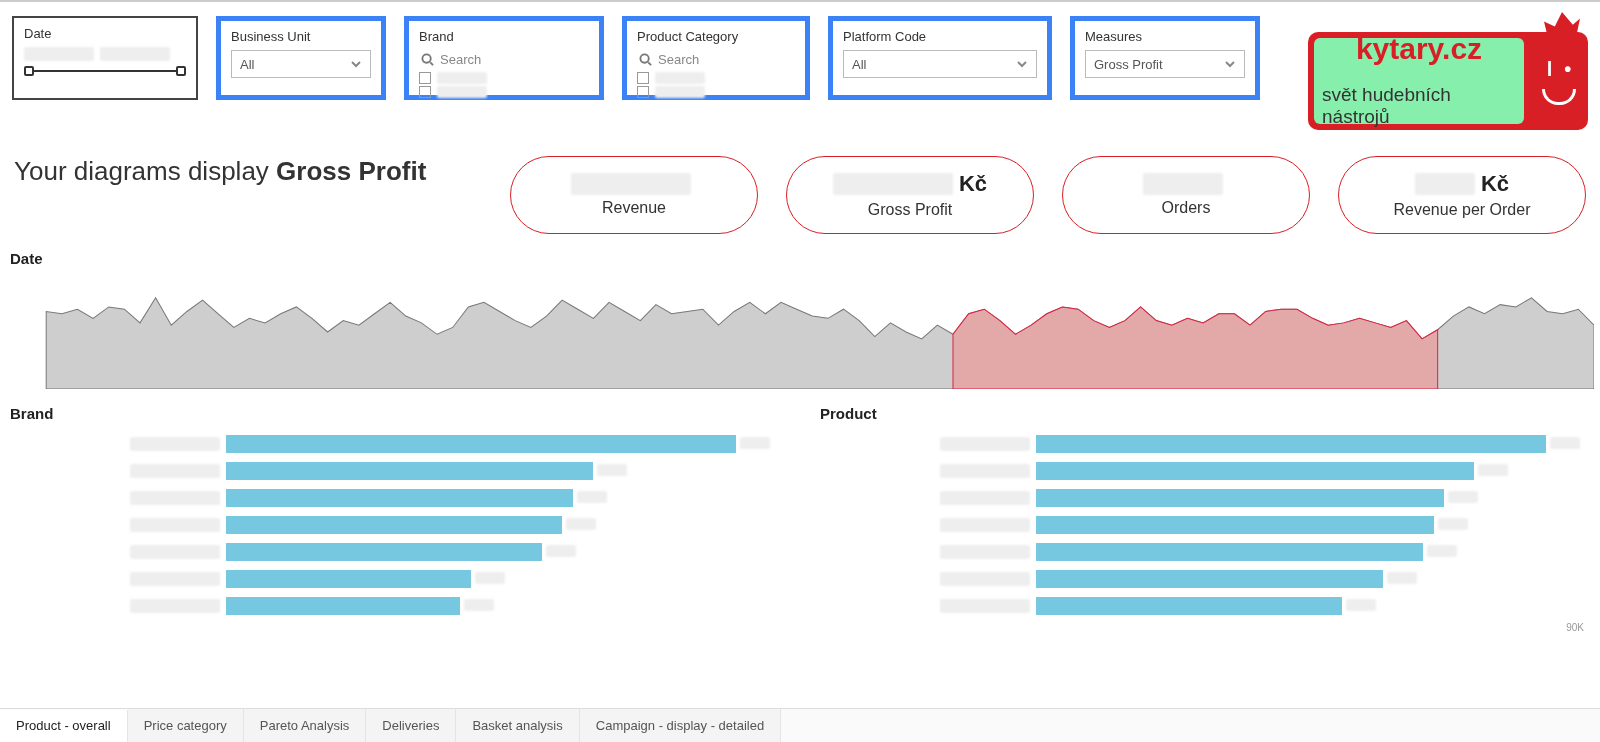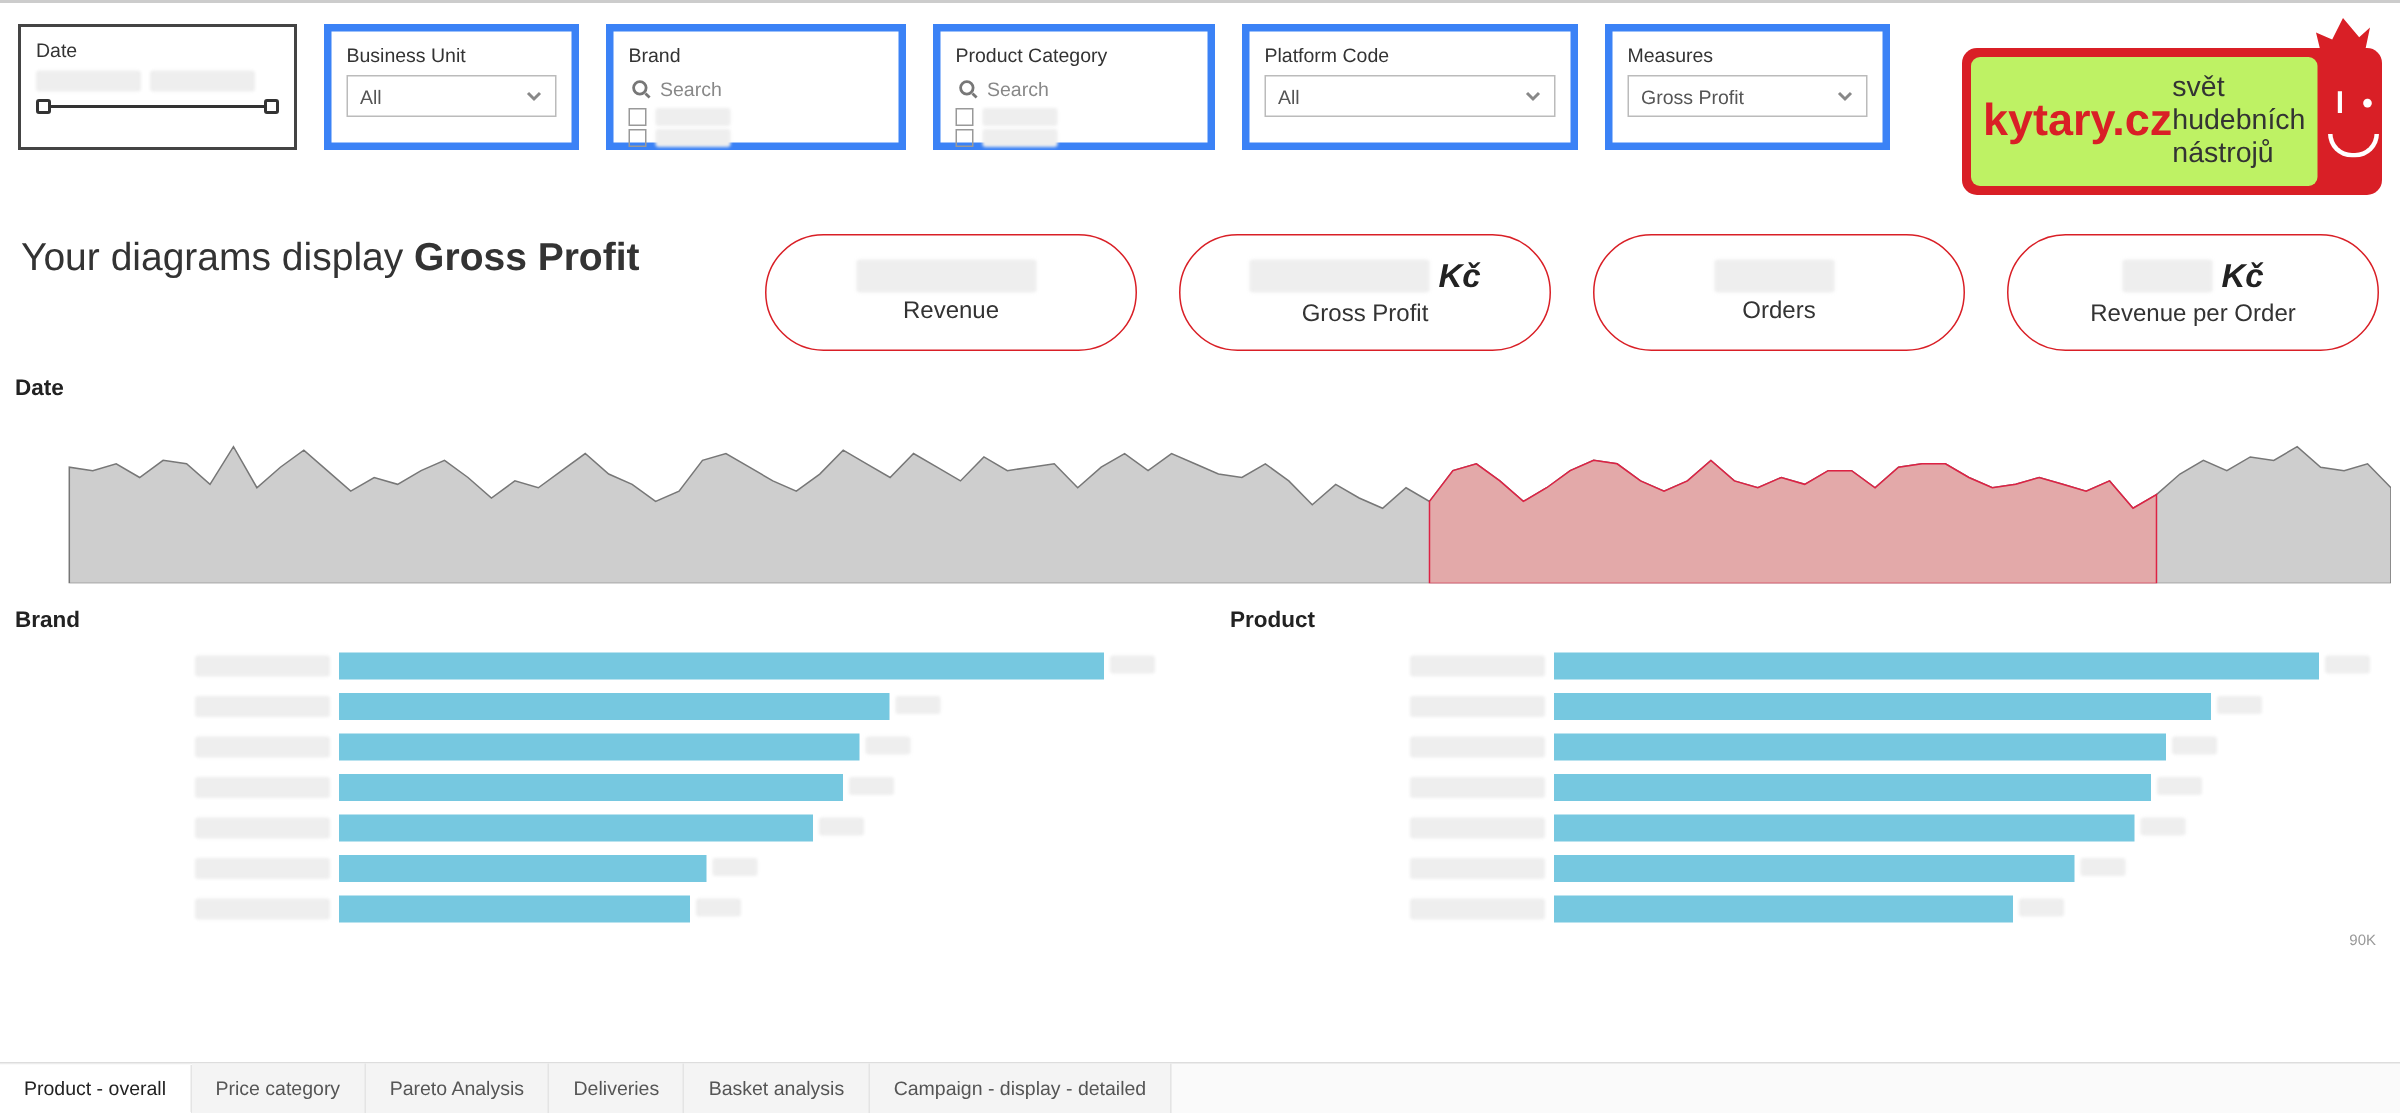--- a/index.html
+++ b/index.html
@@ -24,33 +24,33 @@
   .search-row { display:flex; align-items:center; gap:6px; font-size:13px; color:#888; padding:2px 0 4px 2px; }
   .mag { width:13px;height:13px; }
   .mag svg { width:13px;height:13px; stroke:#777; fill:none; stroke-width:2; }
   .check-row { display:flex; align-items:center; gap:6px; font-size:12px; color:#888; padding:1px 0; }
   .check-row .cb { width:12px;height:12px;border:1px solid #999; }
   .check-row .lbl { width:50px; height:12px; }
   
   .logo { width:280px; height:120px; position:relative; margin-left:auto; margin-top:-4px; }
   .logo .flame { position:absolute; right:8px; top:0; width:36px; height:32px; background:#d91f26; clip-path: polygon(50% 0, 80% 40%, 100% 20%, 85% 100%, 15% 100%, 0 30%, 30% 45%); }
   .logo .body { position:absolute; left:0; top:20px; right:0; height:98px; background:#d91f26; border-radius:10px; display:flex; }
-  .logo .white { background:#bef264; margin:6px; border-radius:6px; flex:1; display:flex; flex-direction:row; align-items:center; justify-content:center; padding:4px 8px; }
+  .logo .white { background:#86efac; margin:6px; border-radius:6px; flex:1; display:flex; flex-direction:column; align-items:center; justify-content:center; padding:4px 8px;gap:20px; }
   .logo .white .big { color:#d91f26; font-weight:700; font-size:30px; line-height:1; }
   .logo .white .sub { color:#333; font-size:19px; }
   .logo .face { width:58px; display:flex; flex-direction:column; align-items:center; justify-content:center; color:#fff; gap:8px; }
   .logo .face .eyes { display:flex; gap:12px; font-size:20px; font-weight:bold;}
   .logo .face .smile { width:34px; height:16px; border:3px solid #fff; border-top:none; border-radius:0 0 20px 20px; }
   
   .midrow { display:flex; align-items:flex-start; padding:24px 14px 0; gap:24px; }
   .heading { font-size:26px; color:#333; font-weight:300; }
   .heading b { font-weight:700; }
   .kpi-row { display:flex; gap:28px; margin-left:auto; }
   .kpi { border:1.5px solid #d91f26; border-radius:40px; width:248px; height:78px; display:flex; flex-direction:column; align-items:center; justify-content:center; gap:4px; }
-  .kpi .val { display:flex; align-items:center; gap:6px; font-size:22px; font-weight:700; color:#222;font-style:italic; }
+  .kpi .val { display:flex; align-items:center; gap:6px; font-size:22px; font-weight:700; color:#222; }
   .kpi .val .blur { width:120px; height:22px; }
   .kpi .lbl { font-size:16px; color:#333; }
   
   .section-title { font-weight:700; font-size:15px; padding:16px 10px 2px; }
   .datechart { position:relative; height:120px; margin:0 6px; overflow:hidden;}
   .datechart svg { width:100%; height:100%; }
   
   .twocol { display:flex; gap:40px; padding:0 10px; }
   .col { flex:1; }
   .bars { position:relative; padding-top:6px; }

